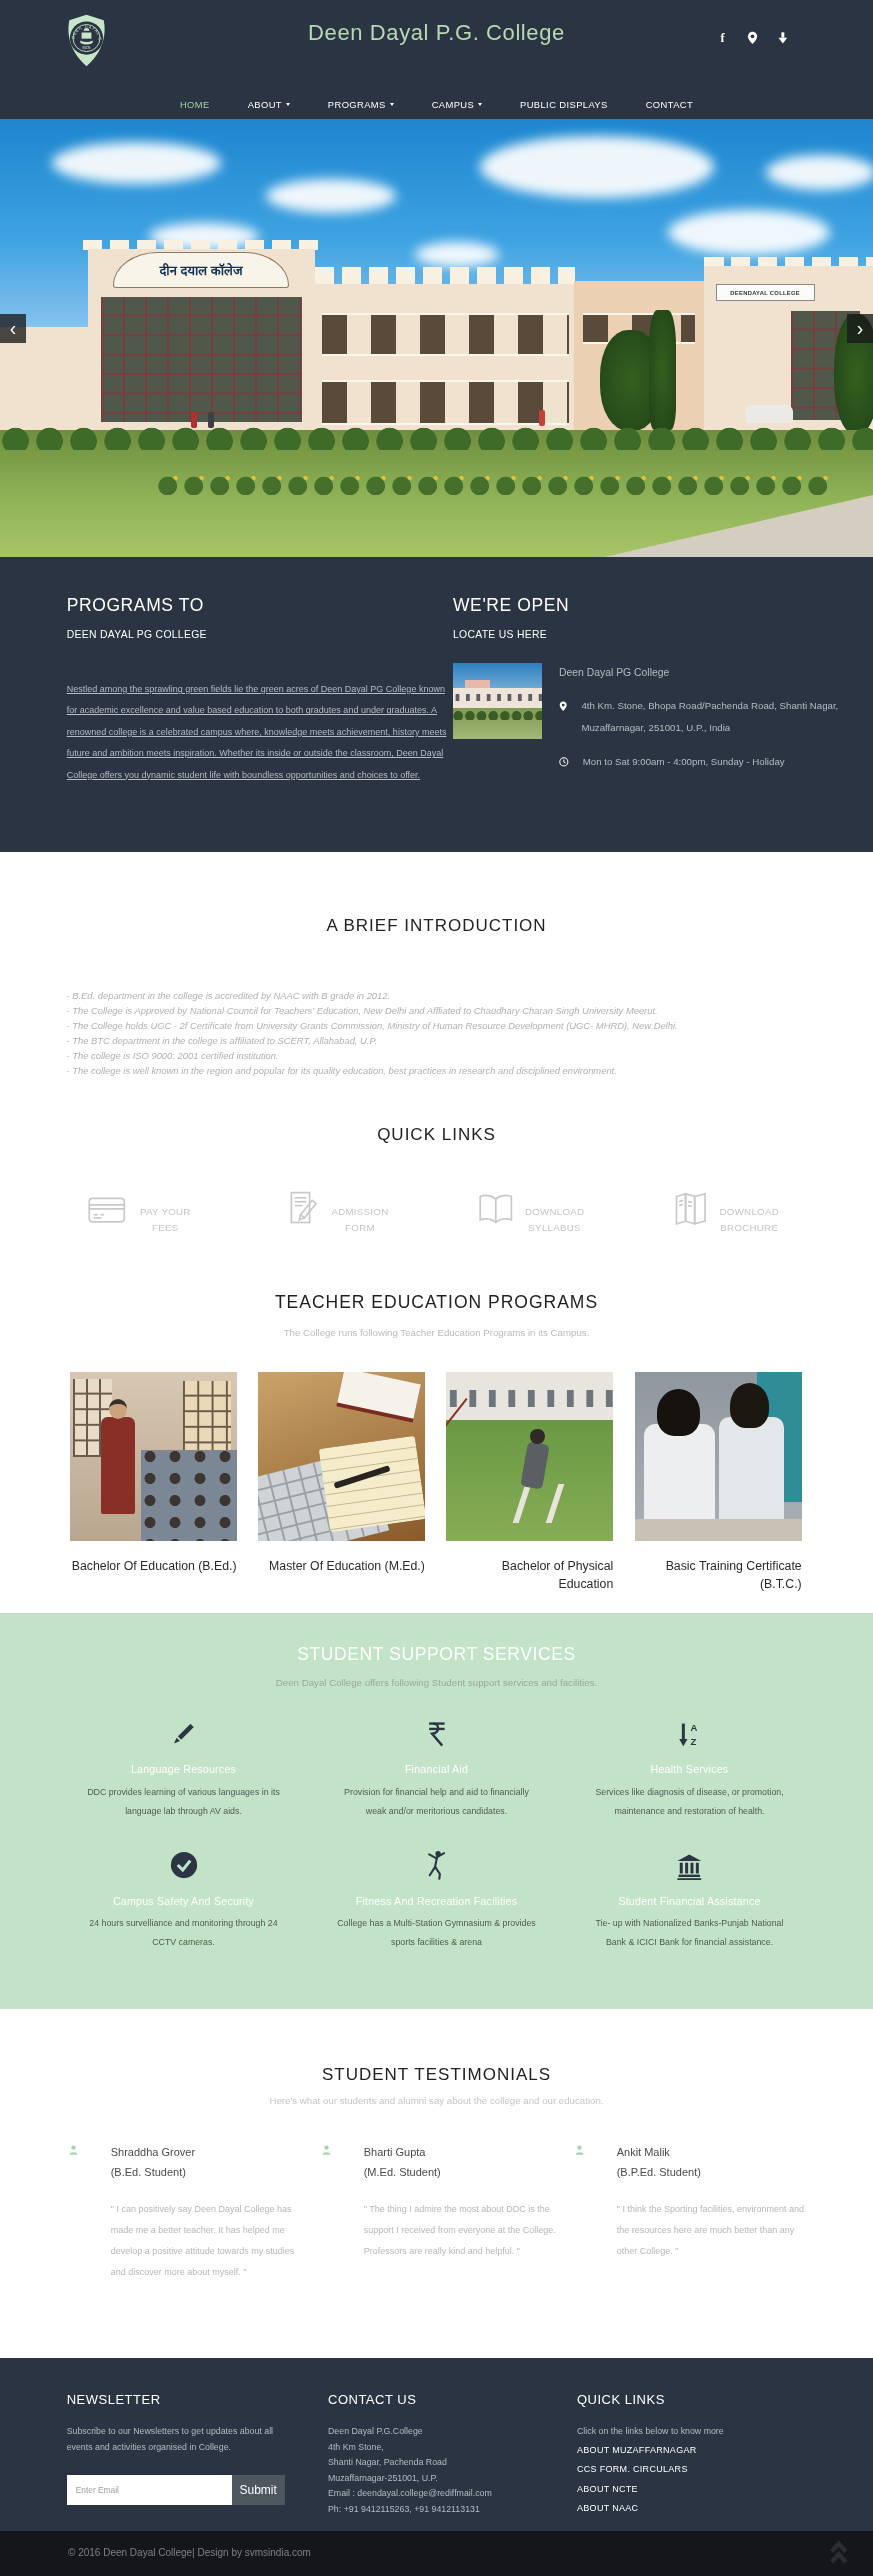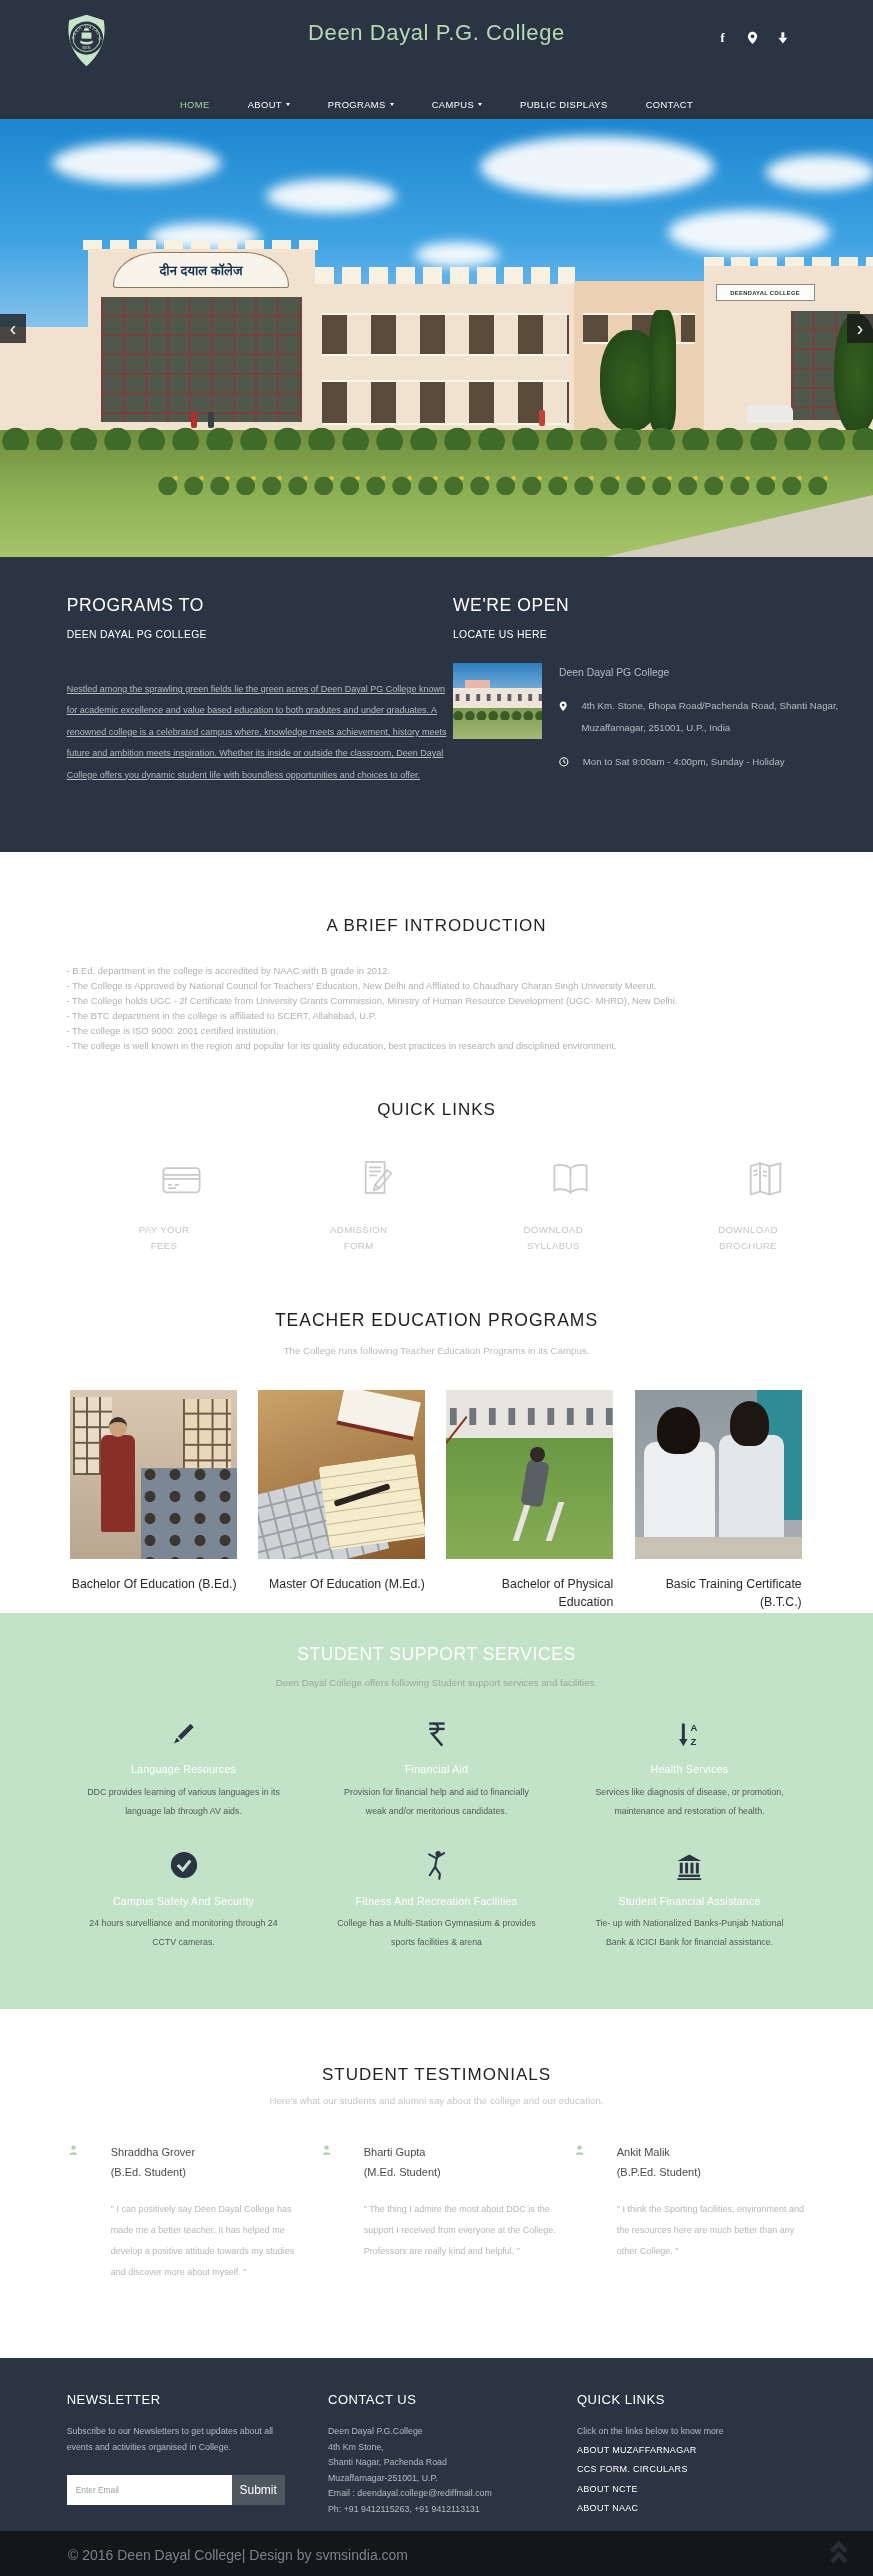--- a/index.html
+++ b/index.html
@@ -69,25 +69,25 @@
                     background: radial-gradient(circle at 5.2px 7.8px, #3c5c26 4.5px, transparent 5.2px); background-size: 11.7px 11.7px; background-repeat: repeat-x; }
   .open-info { margin-left: 17px; color: #b6bcc2; font-size: 9.7px; }
   .open-name { font-size: 10.4px; margin-top: 3.9px; }
   .open-line { margin-top: 17px; line-height: 21.4px; display: flex; gap: 14px; }
   .open-line svg { flex: 0 0 auto; margin-top: 5.8px; }
   .open-hours { margin-top: 13px; }
 
   
   .intro-section { height: 761px; overflow: hidden; }
   .sec-h-dark { color: #222; font-size: 17px; letter-spacing: 1px; text-align: center; font-weight: 400; }
-  .intro-points { width: 740px; margin: 27px auto 0; }
+  .intro-points { width: 740px; margin: 52px auto 0; font-style: italic; }
   .intro-points p { color: #aeb1b4; font-size: 9.4px; line-height: 15px; }
   .ql-heading { margin-top: 47px; }
   .ql-row { display: flex; justify-content: space-between; width: 701px; margin: 38px auto 0; }
-  .ql-item { width: 117px; display: flex; flex-direction: column; align-items: flex-end; cursor: pointer; }
+  .ql-item { width: 117px; display: flex; align-items: center; cursor: pointer; }
   .ql-item svg { stroke: #c9c9c9; fill: none; stroke-width: 2.6; }
   .ql-label { margin-top: 21px; color: #c3c5c7; font-size: 9.7px; line-height: 15.6px; text-align: center; letter-spacing: 0.3px; width: 78px; }
   .tep-heading { margin-top: 57px; font-size: 17.5px; color: #1f1f1f; }
   .tep-sub { text-align: center; color: #b9bbbd; font-size: 9.7px; margin-top: 14.3px; }
   .cards { display: flex; gap: 21.4px; width: 734px; margin: 34px auto 0; }
   .card { width: 167px; }
   .card-img { width: 167px; height: 169px; position: relative; overflow: hidden; }
   .card-title { margin-top: 17px; text-align: right; font-size: 12.3px; color: #2a2a2a; line-height: 17.5px; font-weight: 400; }
 
   
@@ -155,21 +155,21 @@
   .news-input { width: 165px; height: 30px; border: none; background: #fff; padding: 0 9px; font-size: 8.4px; color: #555; font-family: "Liberation Sans", sans-serif; }
   .news-input::placeholder { color: #9aa0a4; }
   .news-btn { width: 53px; height: 30px; border: none; background: #4e565e; color: #fff; font-size: 12px; cursor: pointer; font-family: "Liberation Sans", sans-serif; }
   .contact-lines { margin-top: 17px; }
   .contact-lines div { color: #b5bcc2; font-size: 8.8px; line-height: 15.6px; }
   .f-links { margin-top: 1.3px; }
   .f-link { color: #fff; font-size: 9px; letter-spacing: 0.3px; line-height: 19.5px; cursor: pointer; }
 
   
   .bottombar { background: #141619; height: 45px; position: relative; }
-  .copyright { position: absolute; left: 68px; top: 16px; color: #7c838a; font-size: 14px; }
+  .copyright { position: absolute; left: 68px; top: 16px; color: #7c838a; font-size: 10px; }
   .scroll-top { position: absolute; right: 25px; top: 10.4px; cursor: pointer; }
 </style>
 </head>
 <body>
 
 <div class="header">
   <svg class="logo" viewBox="0 0 70 88">
     <path d="M35 2 L63 11 C67 32 64 60 35 86 C6 60 3 32 7 11 Z" fill="#c9e5c9"></path>
     <circle cx="35" cy="40" r="27" fill="#2b3442"></circle>
     <circle cx="35" cy="40" r="22" fill="none" stroke="#c9e5c9" stroke-width="1.5"></circle>

